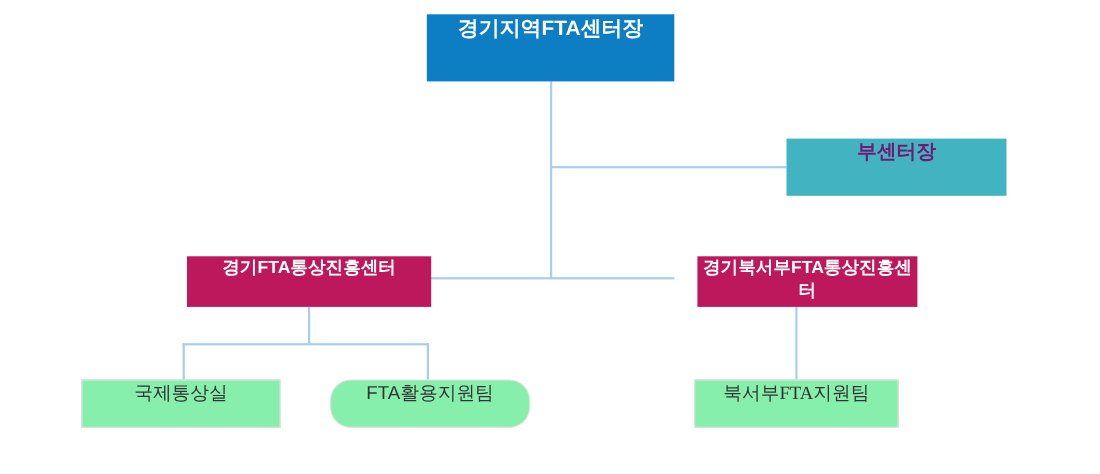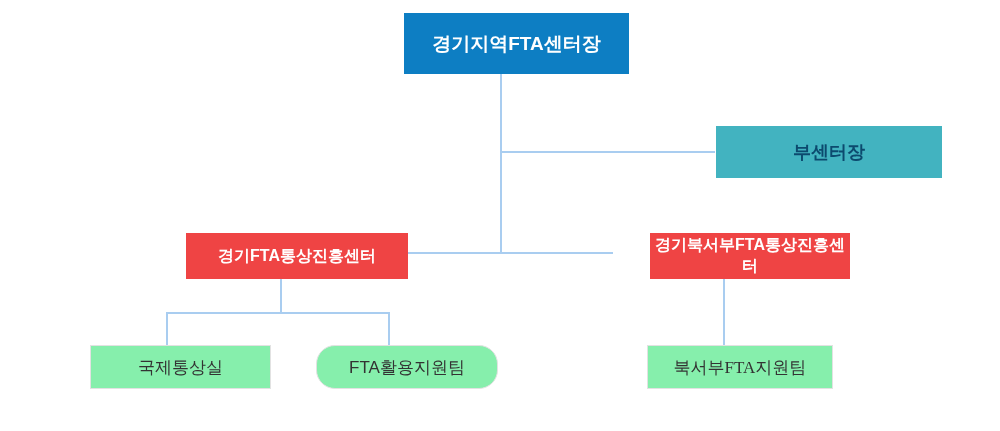--- a/index.html
+++ b/index.html
@@ -11,40 +11,38 @@
   .canvas {
     position: relative;
     width: 1000px;
     height: 431px;
     background: #ffffff;
     overflow: hidden;
   }
   .node {
     position: absolute;
     display: flex;
-    align-items: center;
     justify-content: center;
     text-align: center;
     box-sizing: border-box;
-    margin-left: 16px;
   }
   .node span { display: block; }
   .node-root {
     left: 388px; top: 13px; width: 225px; height: 61px;
     background: #0d7ec3; color: #ffffff;
     font-size: 19px; font-weight: 700;
   }
   .node-deputy {
-    left: 700px; top: 126px; width: 226px; height: 52px;
-    background: #42b3c0; color: #0c4a6e;
+    left: 715px; top: 126px; width: 200px; height: 52px;
+    background: #42b3c0; color: #701a75;
     font-size: 18px; font-weight: 700;
   }
   .node-mid {
     top: 233px; height: 46px;
-    background: #ef4444; color: #ffffff;
+    background: #be185d; color: #ffffff;
     font-size: 16px; font-weight: 700;
   }
   .node-center-left  { left: 170px; width: 222px; }
   .node-center-right { left: 634px; width: 200px; }
   .node-leaf {
     top: 345px; height: 44px;
     background: #86efac;
     border: 1px solid #e2e2e2;
     color: #333333;
     font-size: 17px; font-weight: 500;

